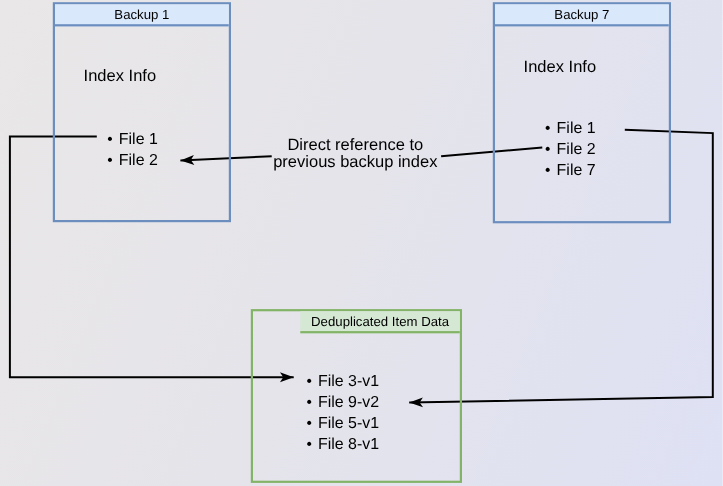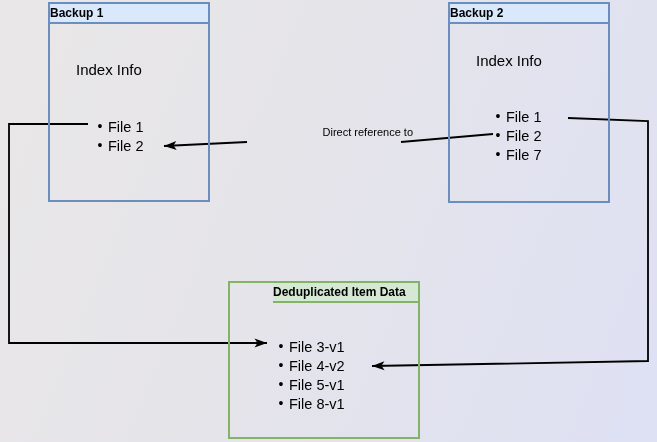--- a/index.html
+++ b/index.html
@@ -11,30 +11,30 @@
   .stage{
     position:relative;width:657px;height:442px;
     background:linear-gradient(112deg,#e9e7e7 0%,#e5e4ea 45%,#dee1f4 100%);
   }
   .arrows{position:absolute;left:0;top:0;width:657px;height:442px;pointer-events:none;}
   .box{position:absolute;box-sizing:border-box;background:transparent;}
   .box.blue{border:2px solid #6c8ebf;}
   .box.green{border:2px solid #82b366;padding-left:43px;}
   .box-header{
     box-sizing:border-box;height:20px;line-height:19px;
-    font-size:12px;font-weight:bold;
+    text-align:center;font-size:12px;font-weight:normal;
   }
   .box.blue .box-header{background:#dae8fc;border-bottom:2px solid #6c8ebf;}
   .box.green .box-header{background:#d5e8d4;border-bottom:2px solid #82b366;}
   .index-label{position:absolute;font-size:15px;white-space:nowrap;}
   .flist{position:absolute;}
   .frow{display:flex;align-items:center;height:19px;font-size:14.5px;white-space:nowrap;}
   .blt{width:16px;text-align:center;font-size:14px;line-height:19px;}
   .annotation{
-    position:absolute;text-align:right;font-size:11px;line-height:16px;white-space:nowrap;
+    position:absolute;text-align:center;font-size:15px;line-height:16px;white-space:nowrap;
   }
 </style>
 </head>
 <body>
 
 <div class="stage">
 
   <svg class="arrows" viewBox="0 0 657 442" xmlns="http://www.w3.org/2000/svg">
     <defs>
       <marker id="arrowhead" markerUnits="userSpaceOnUse" markerWidth="14" markerHeight="10" refX="13" refY="5" orient="auto">
@@ -56,53 +56,54 @@
       <span class="blt">•</span>
       <span>File 1</span>
     </div>
     <div class="frow">
       <span class="blt">•</span>
       <span>File 2</span>
     </div>
   </div>
 
   <div class="box blue" style="left:448px;top:2px;width:162px;height:201px;">
-    <div class="box-header">Backup 2</div>
+    <div class="box-header">Backup 7</div>
   </div>
   <div class="index-label" style="left:476px;top:52px;">Index Info</div>
   <div class="flist" style="left:490px;top:107px;">
     <div class="frow">
       <span class="blt">•</span>
       <span>File 1</span>
     </div>
     <div class="frow">
       <span class="blt">•</span>
       <span>File 2</span>
     </div>
     <div class="frow">
       <span class="blt">•</span>
       <span>File 7</span>
     </div>
   </div>
 
   <div class="annotation" style="left:233px;top:124px;width:180px;">
     <div>Direct reference to</div>
+    <div>previous backup index</div>
   </div>
 
   <div class="box green" style="left:228px;top:281px;width:192px;height:158px;">
     <div class="box-header">Deduplicated Item Data</div>
   </div>
   <div class="flist" style="left:273px;top:337px;">
     <div class="frow">
       <span class="blt">•</span>
       <span>File 3-v1</span>
     </div>
     <div class="frow">
       <span class="blt">•</span>
-      <span>File 4-v2</span>
+      <span>File 9-v2</span>
     </div>
     <div class="frow">
       <span class="blt">•</span>
       <span>File 5-v1</span>
     </div>
     <div class="frow">
       <span class="blt">•</span>
       <span>File 8-v1</span>
     </div>
   </div>

